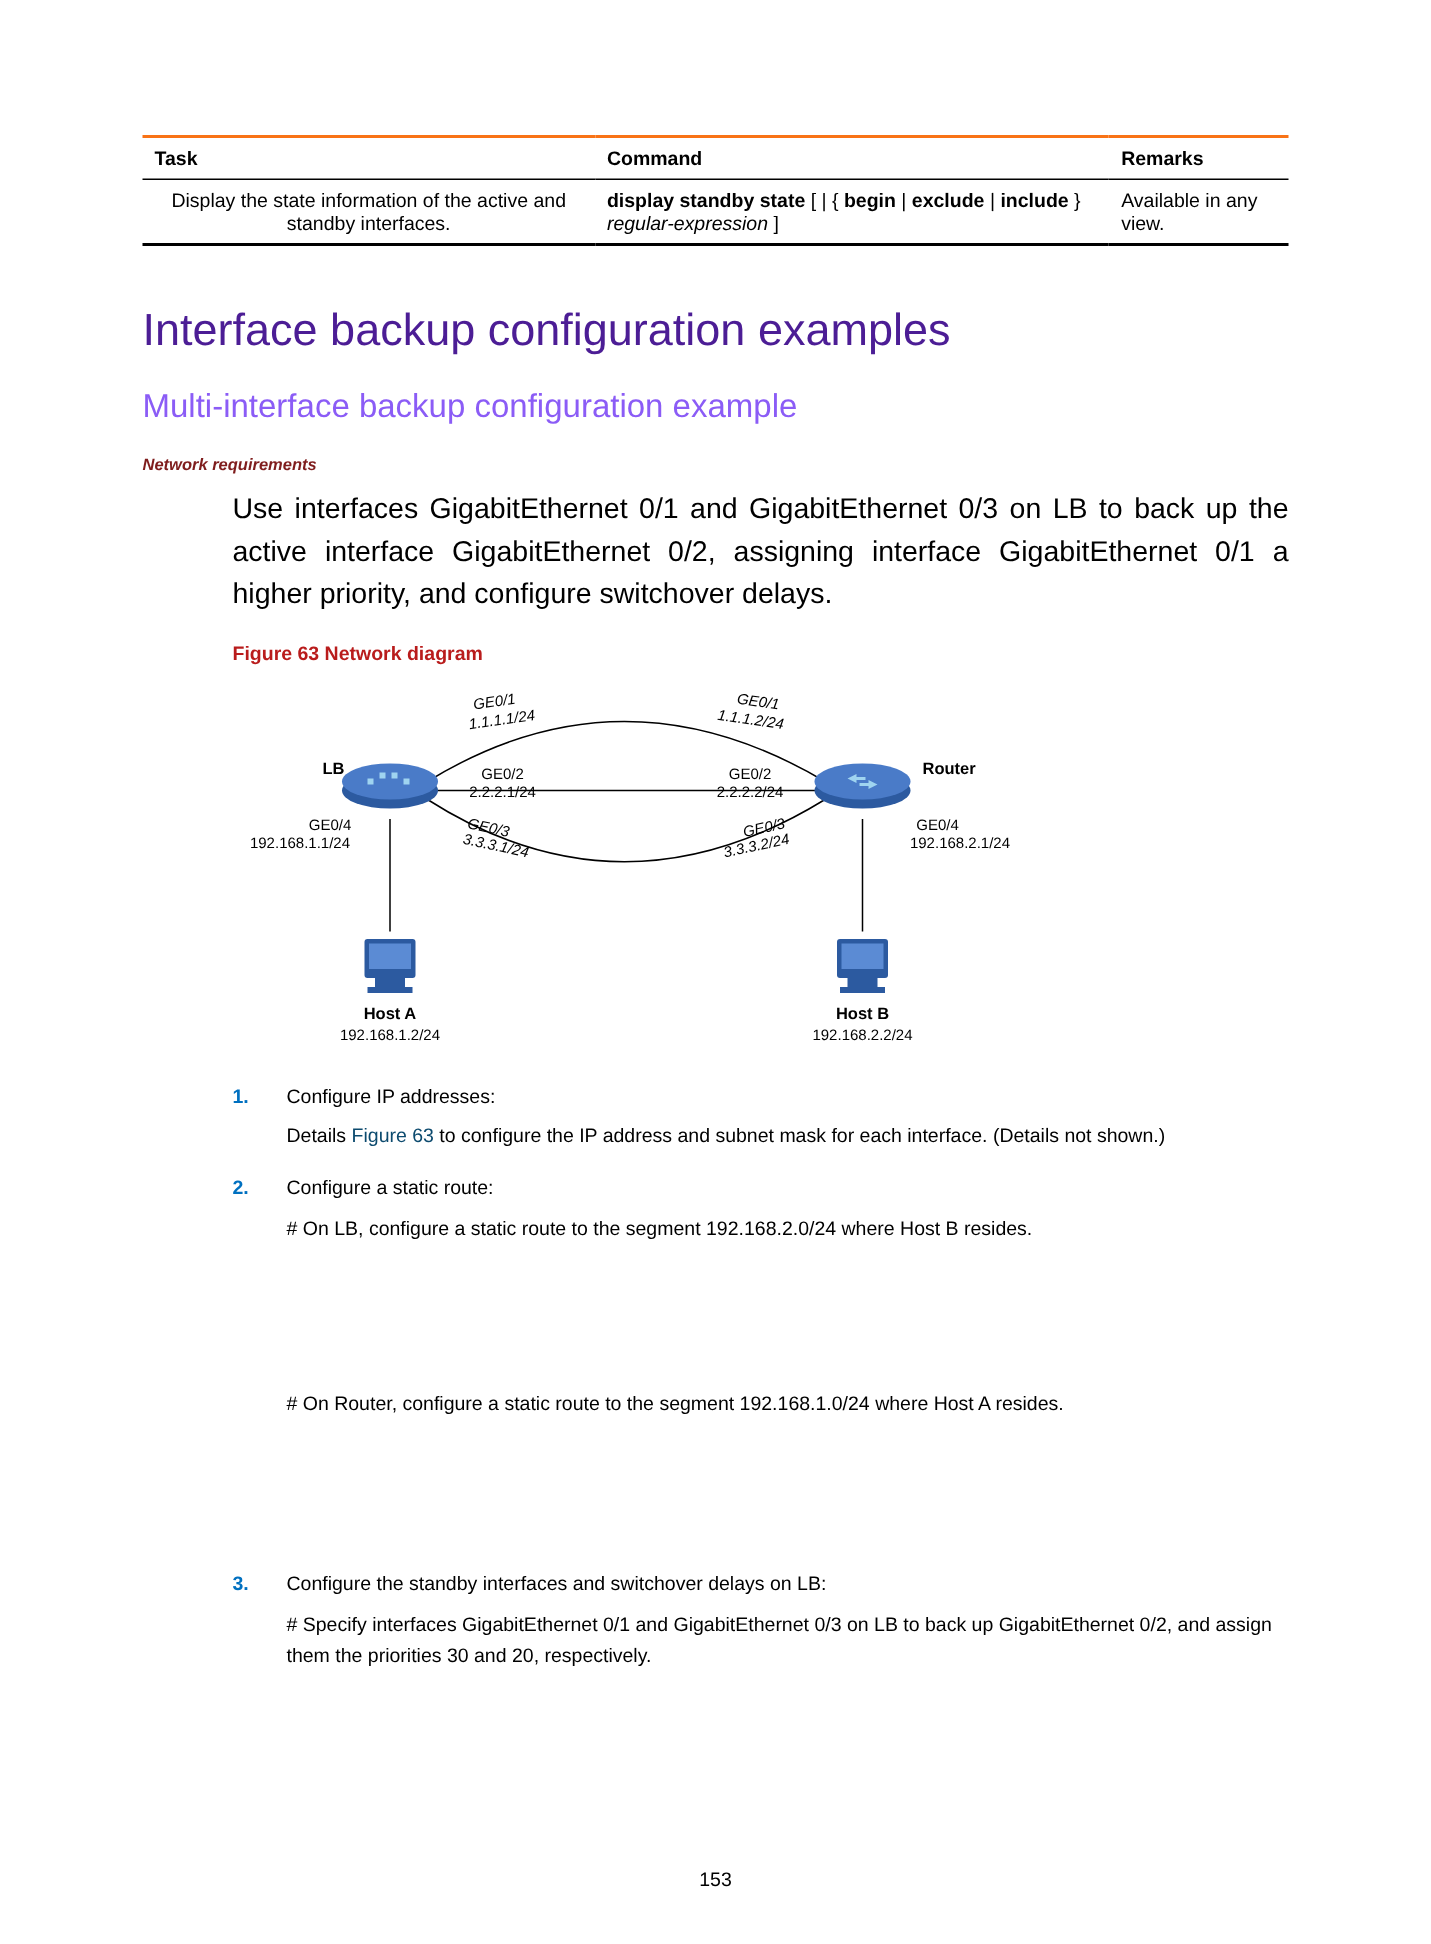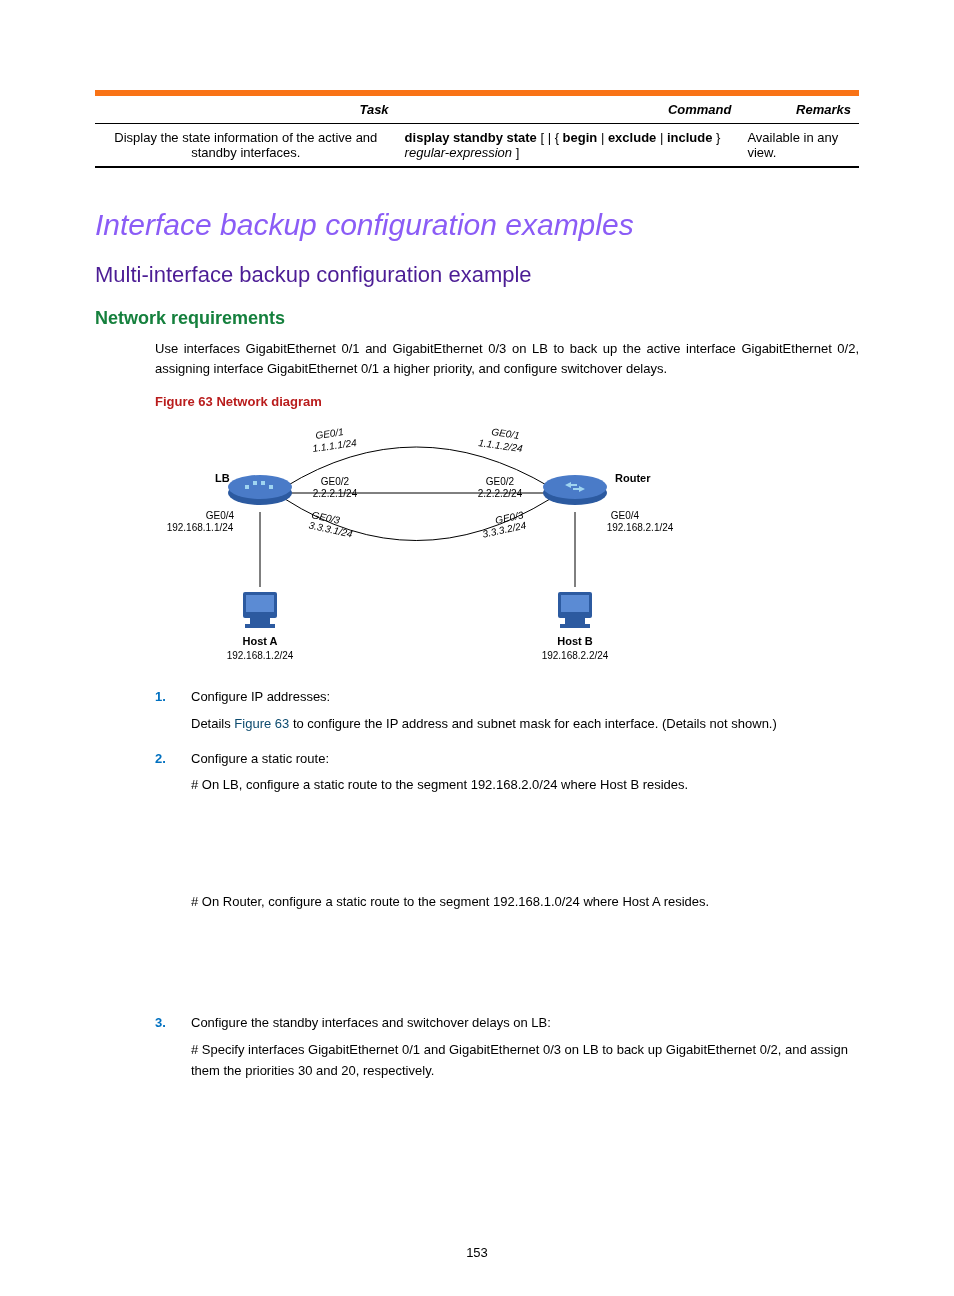--- a/index.html
+++ b/index.html
@@ -16,61 +16,60 @@
     padding: 90px 95px 40px 95px;
     box-sizing: border-box;
     position: relative;
   }
   table.cmd-table {
     width: 100%;
     border-collapse: collapse;
     font-size: 13px;
   }
   table.cmd-table th {
-    text-align: right;
+    text-align: left;
     font-weight: bold;
     padding: 6px 8px;
-    border-top: 6px solid #f97316;
+    border-top: 2px solid #f97316;
     border-bottom: 1px solid #000;
-    font-style: italic;
   }
   table.cmd-table td {
     padding: 6px 8px;
     border-bottom: 2px solid #000;
     vertical-align: middle;
   }
   .cmd-cell .bold { font-weight: bold; }
   .cmd-cell .italic { font-style: italic; }
   h1.section-h1 {
     font-size: 30px;
     font-weight: normal;
-    color: #8b5cf6;
+    color: #4c1d95;
     margin: 40px 0 10px 0;
-    font-style: italic;
   }
   h2.section-h2 {
     font-size: 22px;
     font-weight: normal;
-    color: #4c1d95;
+    color: #8b5cf6;
     margin: 20px 0 20px 0;
   }
   h3.section-h3 {
-    font-size: 18px;
-    font-weight: bold;
-    color: #15803d;
+    font-size: 11px;
+    font-weight: bold;
+    color: #7f1d1d;
     margin: 18px 0 10px 0;
+    font-style: italic;
   }
   h4.fig-caption {
     font-size: 13px;
     font-weight: bold;
     color: #b91c1c;
     margin: 16px 0 8px 60px;
   }
   p.body {
-    font-size: 13px;
+    font-size: 19px;
     line-height: 1.5;
     margin: 8px 0 8px 60px;
     text-align: justify;
   }
   ol.steps {
     list-style: none;
     padding: 0;
     margin: 8px 0 0 60px;
   }
   ol.steps > li {

